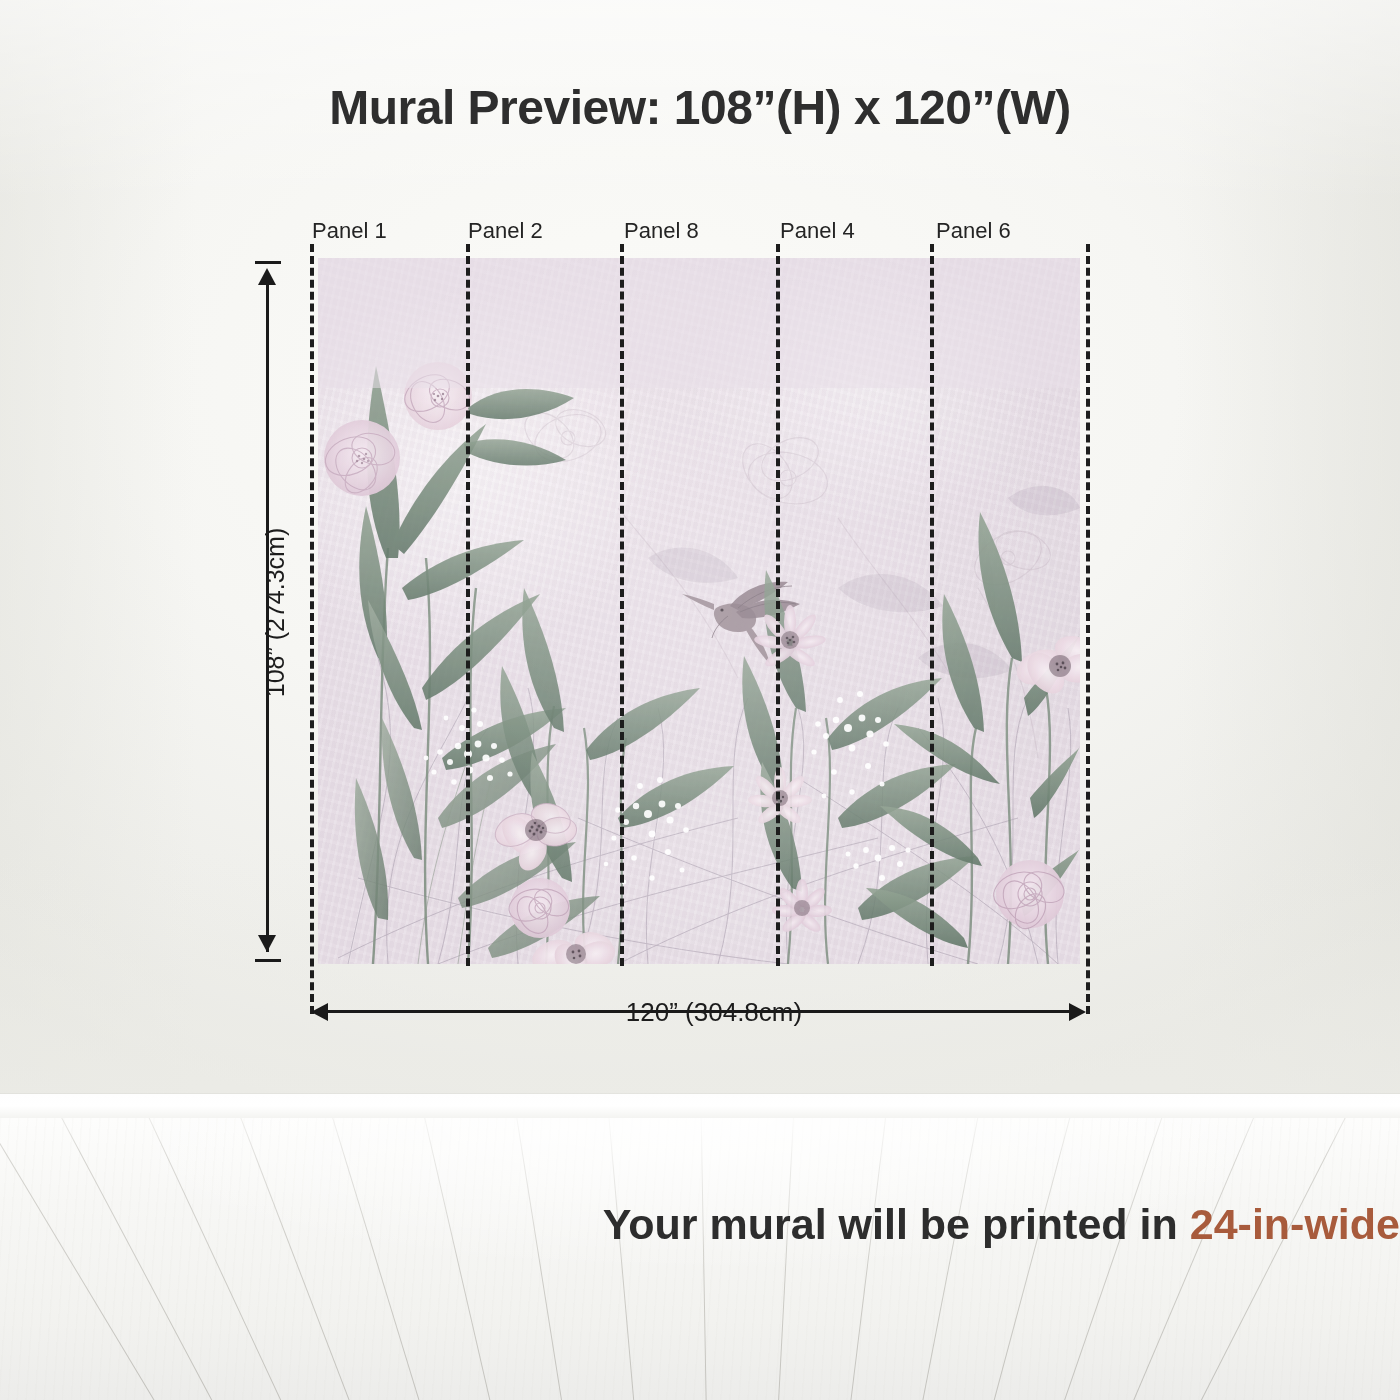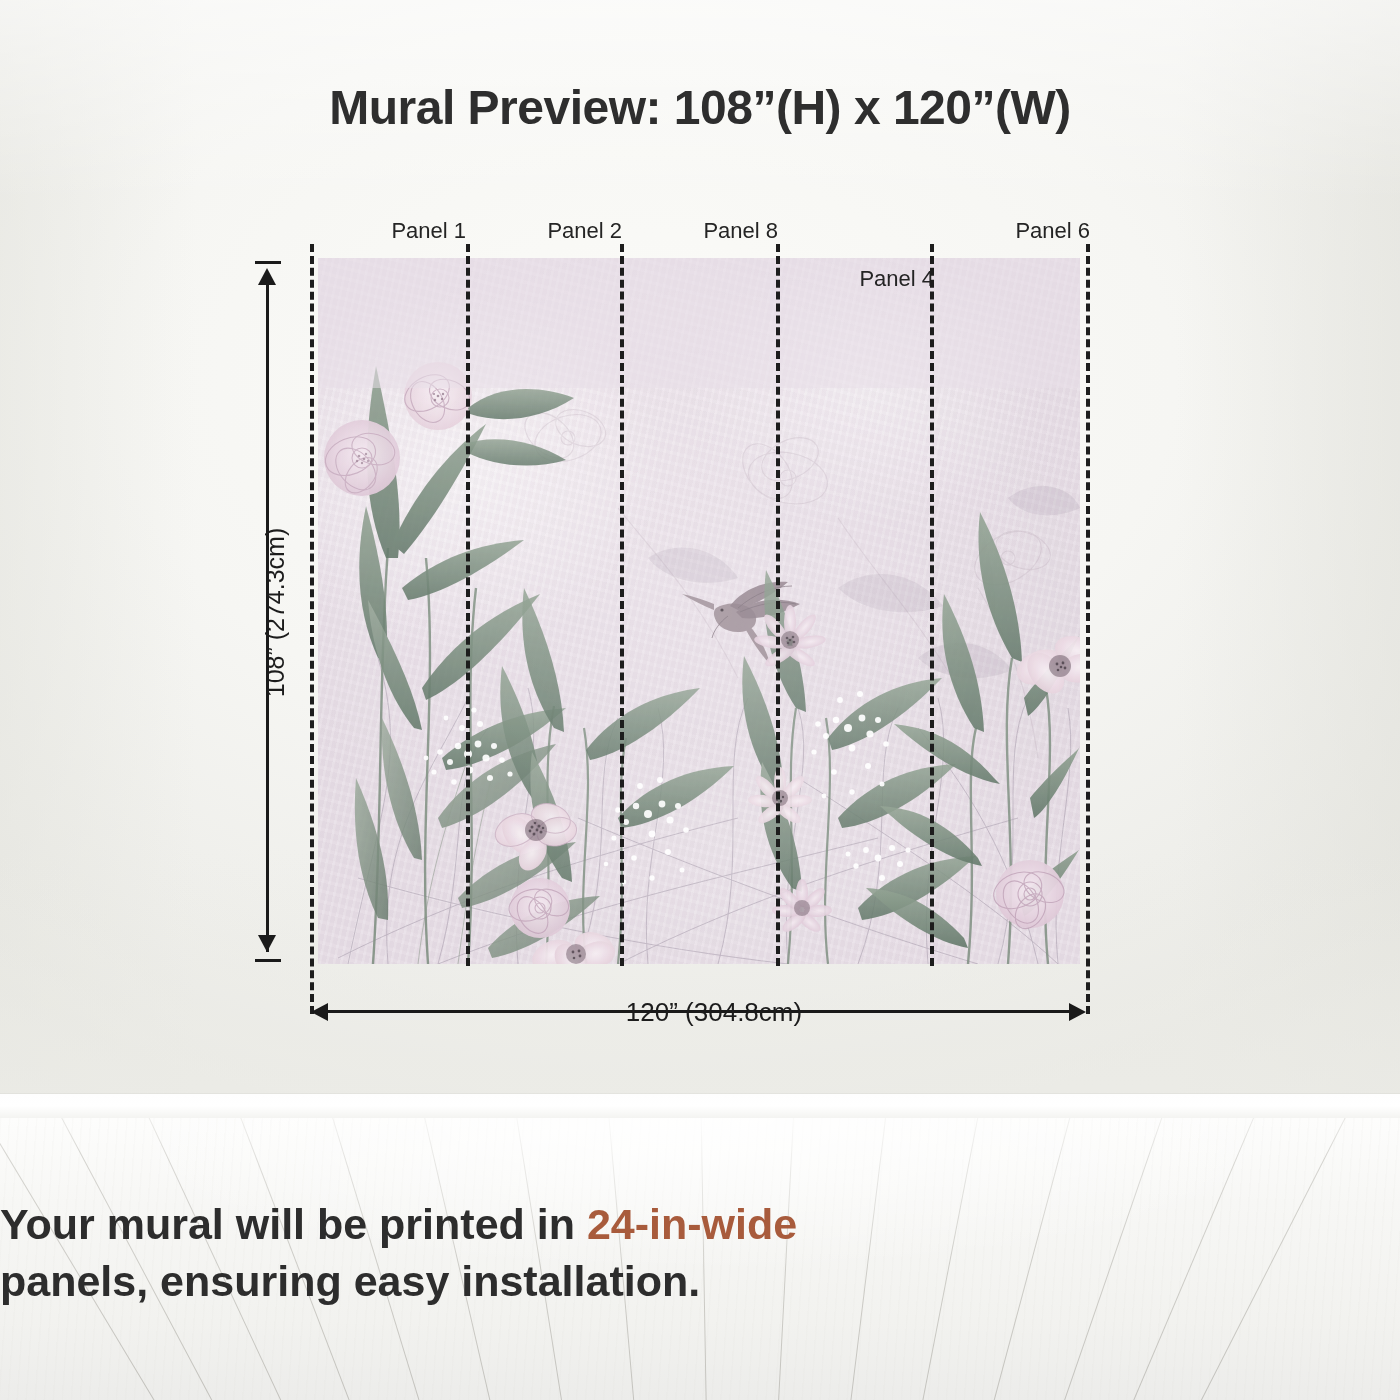--- a/index.html
+++ b/index.html
@@ -77,21 +77,21 @@
   .m-paper{
     opacity:.45;
     background:
       repeating-linear-gradient(102deg, rgba(255,255,255,.35) 0px, rgba(255,255,255,.35) 2px, rgba(219,210,218,.25) 3px, rgba(219,210,218,.25) 7px),
       repeating-linear-gradient(14deg, rgba(255,255,255,.25) 0px, rgba(255,255,255,.25) 3px, rgba(214,205,213,.18) 4px, rgba(214,205,213,.18) 10px);
   }
   .m-svg{position:absolute;left:0;top:0;}
 
   
   .plabel{
-    position:absolute;top:218px;width:154px;text-align:right;
+    position:absolute;top:218px;width:154px;text-align:left;
     font-size:22px;color:#242424;
   }
 
   
   .vdash{
     position:absolute;width:0;border-left:4px dashed #1d1d1d;
   }
 
   
   .dimline{position:absolute;background:#1a1a1a;}
@@ -100,21 +100,21 @@
     font-size:25px;color:#1c1c1c;white-space:nowrap;
     transform-origin:center center;transform:rotate(-90deg);
   }
   .htext{
     position:absolute;font-size:26px;color:#1c1c1c;white-space:nowrap;
     background:#f6f6f3;padding:0 14px;
   }
 
   
   .caption{
-    position:absolute;left:0;top:1196px;width:1400px;text-align:left;
+    position:absolute;left:0;top:1196px;width:1400px;text-align:right;
     font-size:43px;font-weight:bold;color:#2d2d2d;line-height:1.32;
   }
   .caption .accent{color:#a85b3c;}
 </style>
 </head>
 <body>
 
 <div id="stage">
 
   <div class="wall"></div>
@@ -552,21 +552,21 @@
       </g>
 
       <rect x="0" y="0" width="762" height="706" fill="url(#ghost)" opacity=".25"></rect>
       <rect x="0" y="0" width="762" height="130" fill="#e8dfe7" opacity=".55"></rect>
     </svg>
   </div>
 
   <div class="plabel" style="left:312px;">Panel 1</div>
   <div class="plabel" style="left:468px;">Panel 2</div>
   <div class="plabel" style="left:624px;">Panel 8</div>
-  <div class="plabel" style="left:780px;margin-top:48px;">Panel 4</div>
+  <div class="plabel" style="left:780px;">Panel 4</div>
   <div class="plabel" style="left:936px;">Panel 6</div>
 
   <div class="vdash" style="left:310px;top:244px;height:770px;"></div>
   <div class="vdash" style="left:466px;top:244px;height:722px;"></div>
   <div class="vdash" style="left:620px;top:244px;height:722px;"></div>
   <div class="vdash" style="left:776px;top:244px;height:722px;"></div>
   <div class="vdash" style="left:930px;top:244px;height:722px;"></div>
   <div class="vdash" style="left:1086px;top:244px;height:770px;"></div>
 
   <div>
@@ -611,16 +611,15 @@
     <div class="plank" style="left:1270px; transform:rotate(23deg);"></div>
     <div class="plank" style="left:1365px; transform:rotate(27deg);"></div>
     <div class="floorgrain"></div>
     <div class="floorsheen"></div>
   </div>
 
   <div class="caption">
     <div>
       <span>Your mural will be printed in </span><span class="accent">24-in-wide</span>
     </div>
-    <div>panels, ensuring easy installation.</div>
   </div>
 
 </div>
 
 </body></html>

